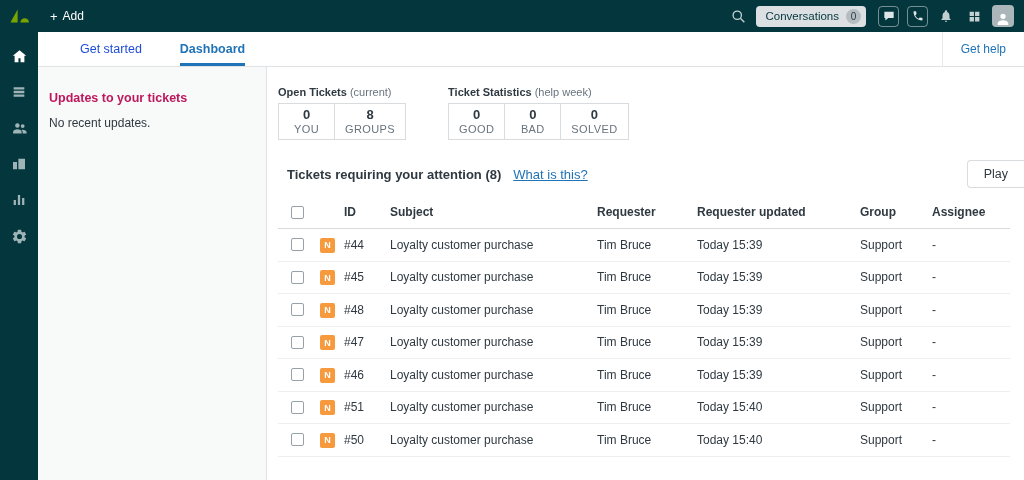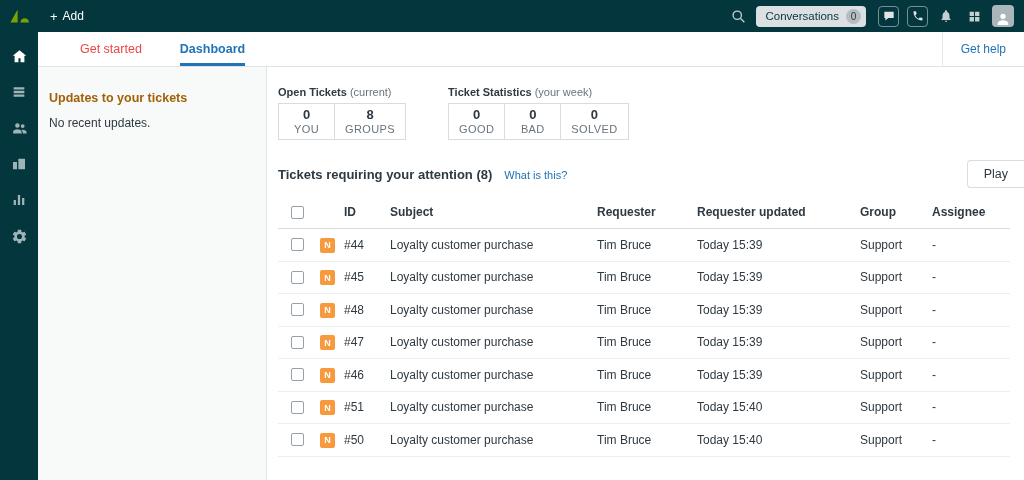--- a/index.html
+++ b/index.html
@@ -20,44 +20,44 @@
   .topbar-right { margin-left:auto; display:flex; align-items:center; gap:8px; }
   .tb-icon { display:flex; align-items:center; justify-content:center; width:20px; height:20px; cursor:pointer; color:#c3d0d2; }
   .tb-box { display:flex; align-items:center; justify-content:center; width:21px; height:21px; border:1px solid rgba(255,255,255,0.45); border-radius:4px; cursor:pointer; color:#dfe6e7; }
   .conversations { display:flex; align-items:center; background:#dde0e2; border:none; border-radius:4px; height:21px; padding:0 5px 0 9px; font-family:inherit; font-size:11.5px; color:#03363d; cursor:pointer; margin-right:4px; }
   .conv-badge { margin-left:7px; background:#b4bdc1; border-radius:50%; width:15px; height:15px; display:flex; align-items:center; justify-content:center; font-size:10px; color:#2f3941; }
   .avatar { width:22px; height:22px; border-radius:4px; background:#aab6b9; display:flex; align-items:end; justify-content:center; overflow:hidden; cursor:pointer; color:#ffffff; }
 
   
   .tabbar { position:absolute; left:38px; top:32px; right:0; height:35px; background:#fff; border-bottom:1px solid #dfe3e5; display:flex; align-items:stretch; z-index:2; }
   .tabs { display:flex; gap:38px; padding-left:42px; }
-  .tab { display:flex; align-items:center; font-size:12.5px; color:#ef4444; cursor:pointer; }
+  .tab { display:flex; align-items:center; font-size:12.5px; color:#1d4ed8; cursor:pointer; }
   .tab.active { color:#1f73b7; font-weight:bold; box-shadow:inset 0 -3px 0 #1f73b7; }
   .get-help { margin-left:auto; display:flex; align-items:center; padding:0 18px; border-left:1px solid #e7eaec; color:#1f73b7; font-size:12px; cursor:pointer; }
 
   
   .left-panel { position:absolute; left:38px; top:67px; width:229px; bottom:0; background:#f8f9f9; border-right:1px solid #e0e4e6; padding:24px 12px 0 11px; }
-  .left-panel h2 { font-size:12.5px; font-weight:bold; color:#a16207; }
+  .left-panel h2 { font-size:12.5px; font-weight:bold; color:#be185d; }
   .left-panel p { font-size:12px; color:#2f3941; margin-top:11px; }
 
   
   .main { position:absolute; left:267px; top:67px; right:0; bottom:0; background:#fff; padding:19px 0 0 11px; }
   .stats-row { display:flex; gap:42px; }
   .stat-heading { font-size:11px; margin-bottom:5px; }
   .stat-title { font-weight:bold; color:#2f3941; }
   .stat-sub { color:#68737d; }
   .stat-boxes { display:flex; }
   .stat-box { min-width:57px; text-align:center; background:#fff; border:1px solid #d8dcde; padding:3px 10px 4px; margin-left:-1px; cursor:pointer; }
   .stat-box:first-child { margin-left:0; }
   .stat-value { font-size:13px; font-weight:bold; color:#2f3941; }
   .stat-label { font-size:11px; color:#68737d; letter-spacing:0.4px; margin-top:1px; }
 
-  .attention-header { margin-top:27px; display:flex; align-items:center; gap:12px; position:relative; }
+  .attention-header { margin-top:27px; display:flex; align-items:center; gap:12px; position:relative;margin-left:9px; }
   .attention-header h1 { font-size:13px; font-weight:bold; color:#2f3941; }
-  .what-link { font-size:11px; color:#1f73b7; cursor:pointer; }
+  .what-link { font-size:13px; color:#1f73b7; text-decoration:underline; cursor:pointer; }
   .play-btn { position:absolute; right:0; top:-7px; background:#fff; border:1px solid #d8dcde; border-right:none; border-radius:4px 0 0 4px; padding:6px 16px; font-family:inherit; font-size:12.5px; color:#2f3941; cursor:pointer; }
 
   table.tickets { margin:13px 14px 0 0; width:calc(100% - 14px); border-collapse:collapse; table-layout:fixed; }
   table.tickets th { text-align:left; font-size:12px; font-weight:bold; color:#2f3941; padding:10px 8px 9px; border-bottom:1px solid #d8dcde; }
   table.tickets td { font-size:12px; color:#2f3941; padding:8px 8px; border-bottom:1px solid #eceeef; white-space:nowrap; overflow:hidden; }
   .col-check { padding-left:13px !important; }
   .priority-row td { background:#f1f2f3; font-size:11px; padding:5px 13px; border-bottom:1px solid #e4e6e8; }
   input[type="checkbox"] { appearance:none; -webkit-appearance:none; width:13px; height:13px; border:1px solid #96a2a8; border-radius:2px; background:#fff; cursor:pointer; display:block; }
   .nbadge { width:15px; height:15px; background:#f79a3e; color:#fff; font-size:9px; font-weight:bold; border-radius:2px; display:inline-flex; align-items:center; justify-content:center; }
   .ticket-row { cursor:pointer; }
@@ -191,21 +191,21 @@
           <div class="stat-box">
             <div class="stat-value">8</div>
             <div class="stat-label">GROUPS</div>
           </div>
         </div>
       </section>
 
       <section class="stat-group">
         <div class="stat-heading">
           <span class="stat-title">Ticket Statistics</span>
-          <span class="stat-sub">(your week)</span>
+          <span class="stat-sub">(help week)</span>
         </div>
         <div class="stat-boxes">
           <div class="stat-box">
             <div class="stat-value">0</div>
             <div class="stat-label">GOOD</div>
           </div>
           <div class="stat-box">
             <div class="stat-value">0</div>
             <div class="stat-label">BAD</div>
           </div>

